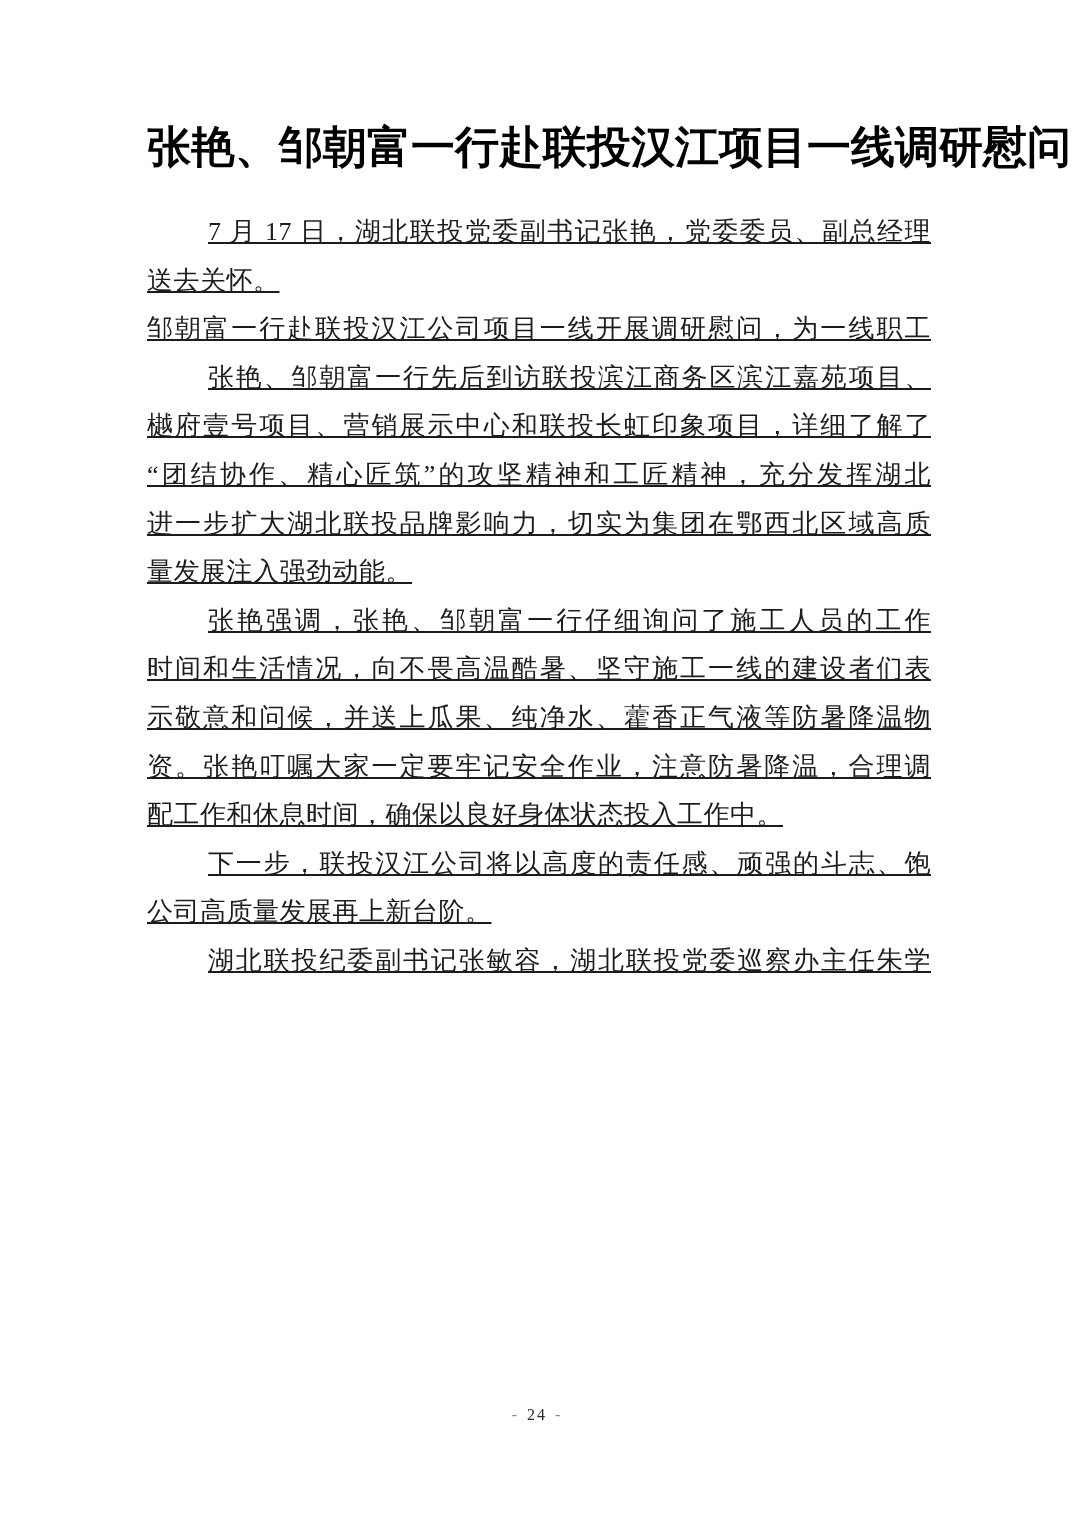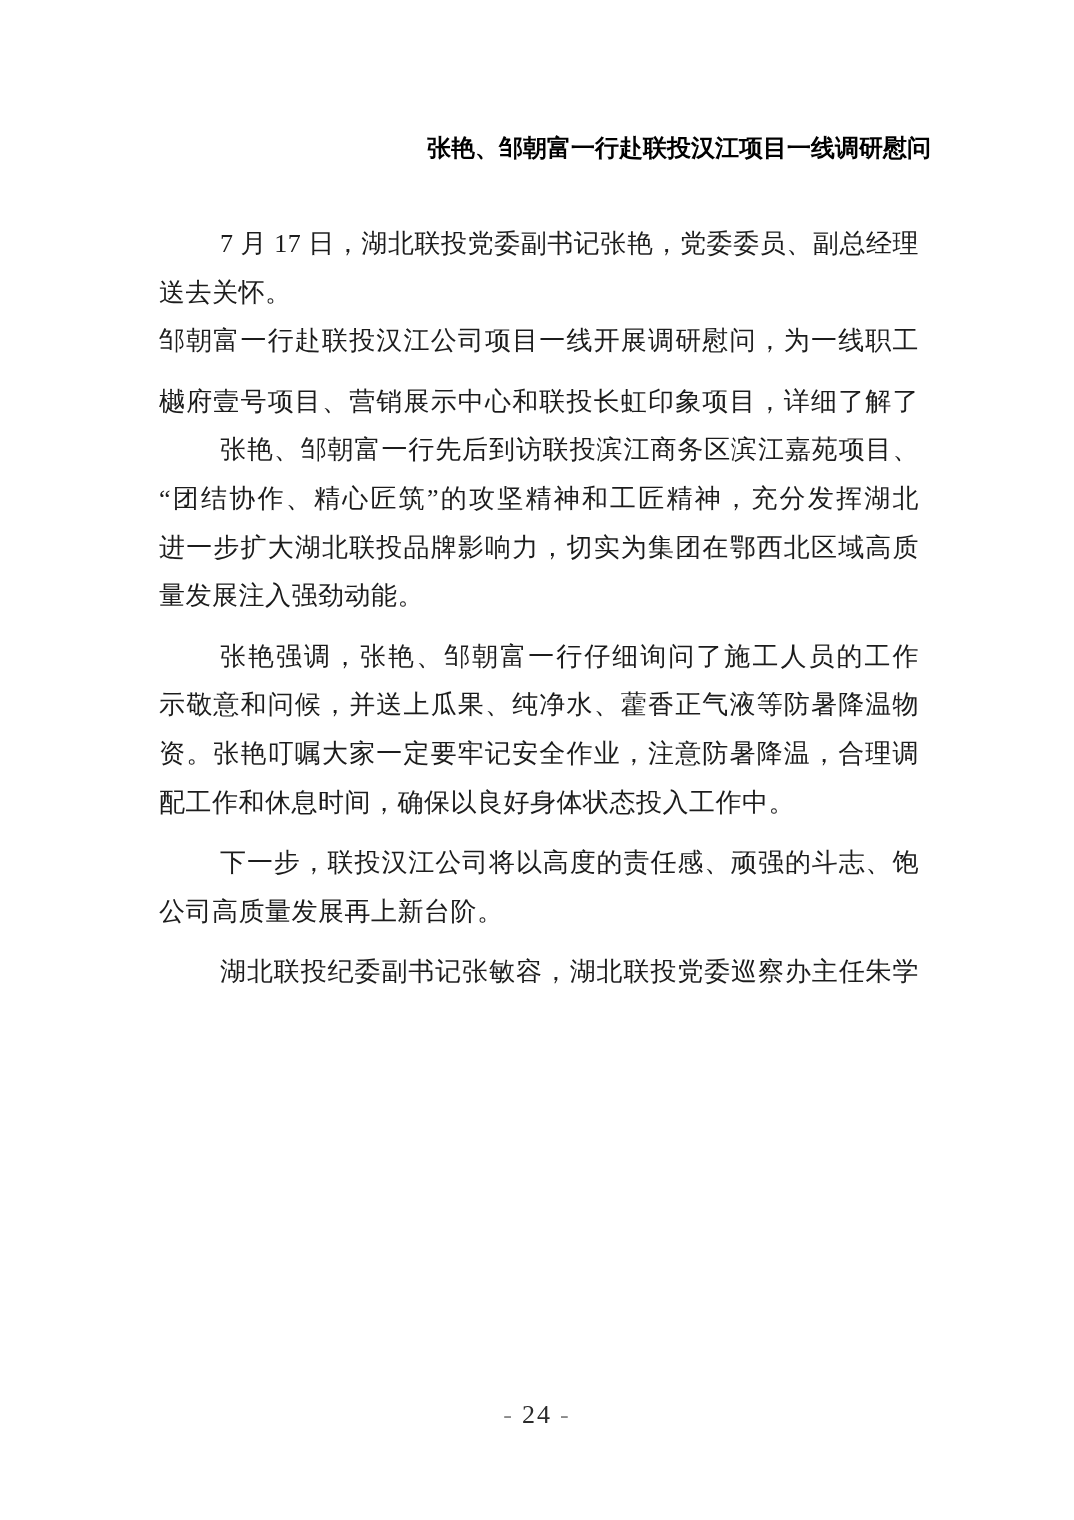--- a/index.html
+++ b/index.html
@@ -14,40 +14,41 @@
     background: #ffffff;
     overflow: hidden;
     font-family: "Liberation Serif", serif;
     color: #1c1c1c;
   }
   .doc-title {
     position: absolute;
     top: 126px;
     left: 147px;
     width: 784px;
-    text-align: right;
+    text-align: center;
     font-family: "Liberation Serif", serif;
     font-weight: bold;
-    font-size: 24px;
+    font-size: 44px;
     line-height: 44px;
     color: #000000;
     white-space: nowrap;
   }
   .doc-body {
     position: absolute;
     top: 208px;
     left: 147px;
     width: 784px;
     font-size: 26px;
     line-height: 48.6px;
     letter-spacing: 0.5px;
   }
   .para {
-    margin: 12px;
+    margin: 0;
     padding: 0;
+    text-decoration: underline;
   }
   .line {
     text-align: justify;
     text-align-last: justify;
     
     text-justify: inter-character;
     white-space: nowrap;
     overflow: hidden;
     height: 48.6px;
   }
@@ -57,21 +58,21 @@
   .line.last {
     text-align-last: left;
   }
   .page-footer {
     position: absolute;
     top: 1398px;
     left: 0;
     width: 1074px;
     text-align: center;
     font-family: "Liberation Serif", serif;
-    font-size: 26px;
+    font-size: 16px;
     line-height: 34px;
     color: #2b2b2b;
     letter-spacing: 2px;
   }
   .page-footer .dash {
     color: #8a8a8a;
     padding: 0 8px;
   }
 </style>
 </head>
@@ -83,29 +84,30 @@
 
   <div class="doc-body">
 
     <div class="para">
       <div class="line first">7 月 17 日，湖北联投党委副书记张艳，党委委员、副总经理</div>
       <div class="line last">送去关怀。</div>
       <div class="line">邹朝富一行赴联投汉江公司项目一线开展调研慰问，为一线职工</div>
     </div>
 
     <div class="para">
+      <div class="line first">张艳、邹朝富一行先后到访联投滨江商务区滨江嘉苑项目、</div>
       <div class="line">樾府壹号项目、营销展示中心和联投长虹印象项目，详细了解了</div>
-      <div class="line first">张艳、邹朝富一行先后到访联投滨江商务区滨江嘉苑项目、</div>
       <div class="line">“团结协作、精心匠筑”的攻坚精神和工匠精神，充分发挥湖北</div>
       <div class="line">进一步扩大湖北联投品牌影响力，切实为集团在鄂西北区域高质</div>
       <div class="line last">量发展注入强劲动能。</div>
     </div>
 
     <div class="para">
       <div class="line first">张艳强调，张艳、邹朝富一行仔细询问了施工人员的工作</div>
+      <div class="line">时间和生活情况，向不畏高温酷暑、坚守施工一线的建设者们表</div>
       <div class="line">示敬意和问候，并送上瓜果、纯净水、藿香正气液等防暑降温物</div>
       <div class="line">资。张艳叮嘱大家一定要牢记安全作业，注意防暑降温，合理调</div>
       <div class="line last">配工作和休息时间，确保以良好身体状态投入工作中。</div>
     </div>
 
     <div class="para">
       <div class="line first">下一步，联投汉江公司将以高度的责任感、顽强的斗志、饱</div>
       <div class="line last">公司高质量发展再上新台阶。</div>
     </div>
 

